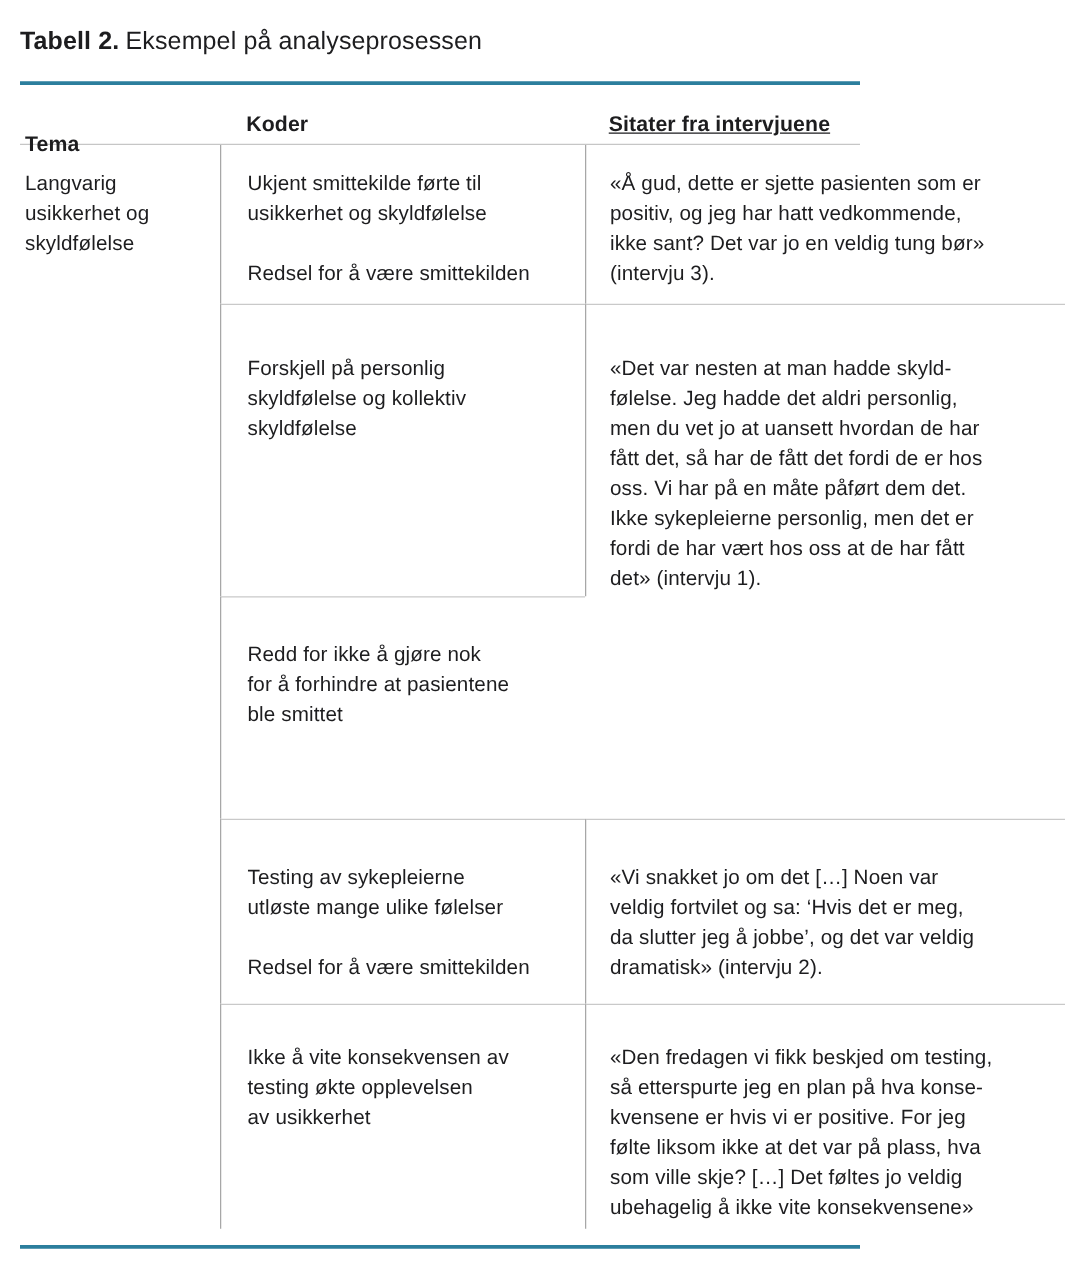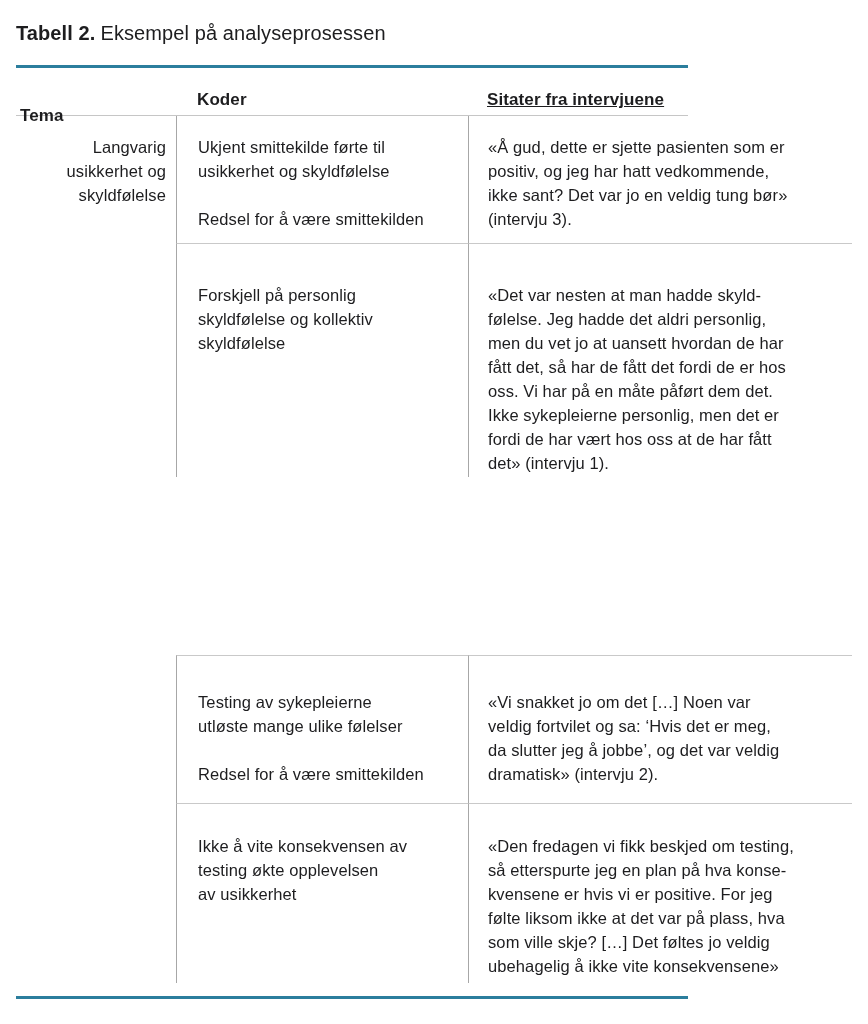--- a/index.html
+++ b/index.html
@@ -48,21 +48,20 @@
     grid-template-rows: 127px 234px 178px 148px 180px;
     font-size: 16.5px;
     line-height: 24px;
     letter-spacing: 0.1px;
   }
   .cell { white-space: pre-line; overflow: hidden; }
   .cell.tema {
     grid-column: 1;
     grid-row: 1 / 6;
     padding: 19px 10px 0 4px;
-    text-align: right;
   }
   .cell.koder {
     grid-column: 2;
     border-left: 1px solid #a7a7a7;
     padding-left: 21px;
     padding-right: 12px;
   }
   .cell.sitat {
     grid-column: 3;
     border-left: 1px solid #a7a7a7;
@@ -112,20 +111,23 @@
 skyldfølelse</div>
     <div class="cell sitat r2">«Det var nesten at man hadde skyld-
 følelse. Jeg hadde det aldri personlig,
 men du vet jo at uansett hvordan de har
 fått det, så har de fått det fordi de er hos
 oss. Vi har på en måte påført dem det.
 Ikke sykepleierne personlig, men det er
 fordi de har vært hos oss at de har fått
 det» (intervju 1).</div>
 
+    <div class="cell koder r3">Redd for ikke å gjøre nok
+for å forhindre at pasientene
+ble smittet</div>
 
     <div class="cell koder r4">Testing av sykepleierne
 utløste mange ulike følelser
 
 Redsel for å være smittekilden</div>
     <div class="cell sitat r4">«Vi snakket jo om det […] Noen var
 veldig fortvilet og sa: ‘Hvis det er meg,
 da slutter jeg å jobbe’, og det var veldig
 dramatisk» (intervju 2).</div>
 

